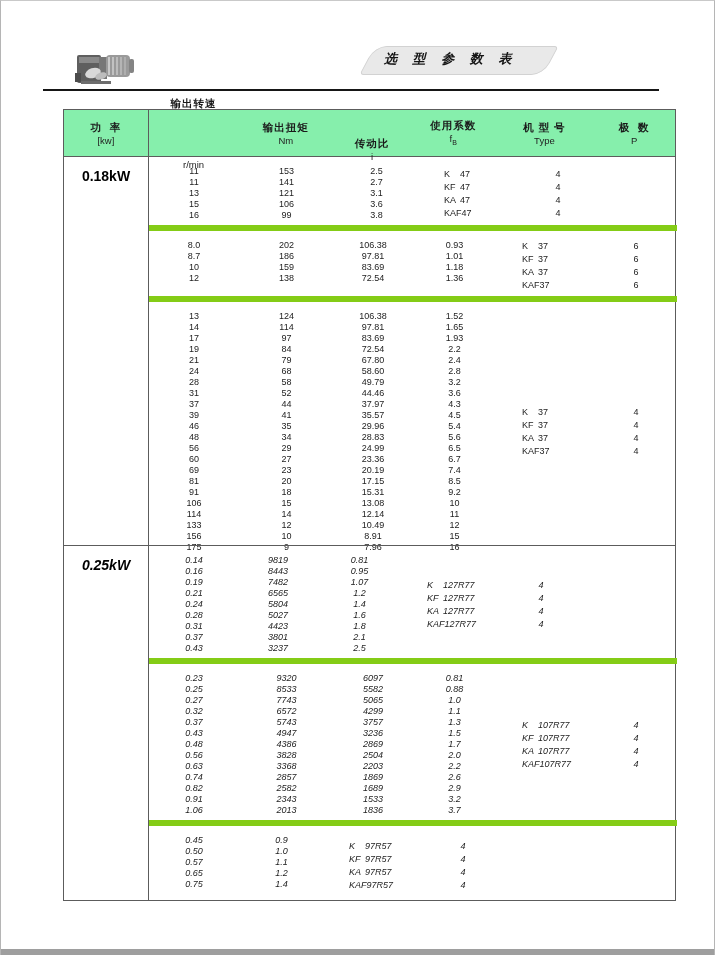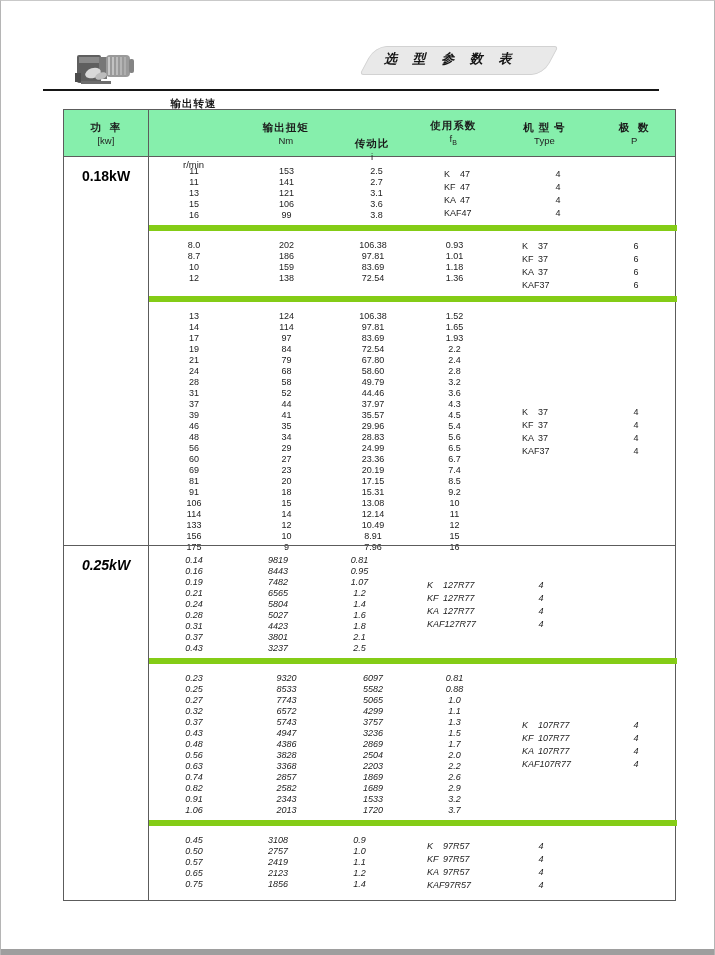--- a/index.html
+++ b/index.html
@@ -481,21 +481,21 @@
                 <div class="val">5065</div>
                 <div class="val">4299</div>
                 <div class="val">3757</div>
                 <div class="val">3236</div>
                 <div class="val">2869</div>
                 <div class="val">2504</div>
                 <div class="val">2203</div>
                 <div class="val">1869</div>
                 <div class="val">1689</div>
                 <div class="val">1533</div>
-                <div class="val">1720</div>
+                <div class="val">1836</div>
               </div>
               <div class="ncol w3">
                 <div class="val">0.81</div>
                 <div class="val">0.88</div>
                 <div class="val">1.0</div>
                 <div class="val">1.1</div>
                 <div class="val">1.3</div>
                 <div class="val">1.5</div>
                 <div class="val">1.7</div>
                 <div class="val">2.0</div>
@@ -535,27 +535,20 @@
               </div>
             </div>
             <div class="group grow">
               <div class="ncol w0">
                 <div class="val">0.45</div>
                 <div class="val">0.50</div>
                 <div class="val">0.57</div>
                 <div class="val">0.65</div>
                 <div class="val">0.75</div>
               </div>
-              <div class="ncol w2">
-                <div class="val">3108</div>
-                <div class="val">2757</div>
-                <div class="val">2419</div>
-                <div class="val">2123</div>
-                <div class="val">1856</div>
-              </div>
               <div class="ncol w3">
                 <div class="val">0.9</div>
                 <div class="val">1.0</div>
                 <div class="val">1.1</div>
                 <div class="val">1.2</div>
                 <div class="val">1.4</div>
               </div>
               <div class="tcol">
                 <div class="tinner">
                   <div class="tline">

